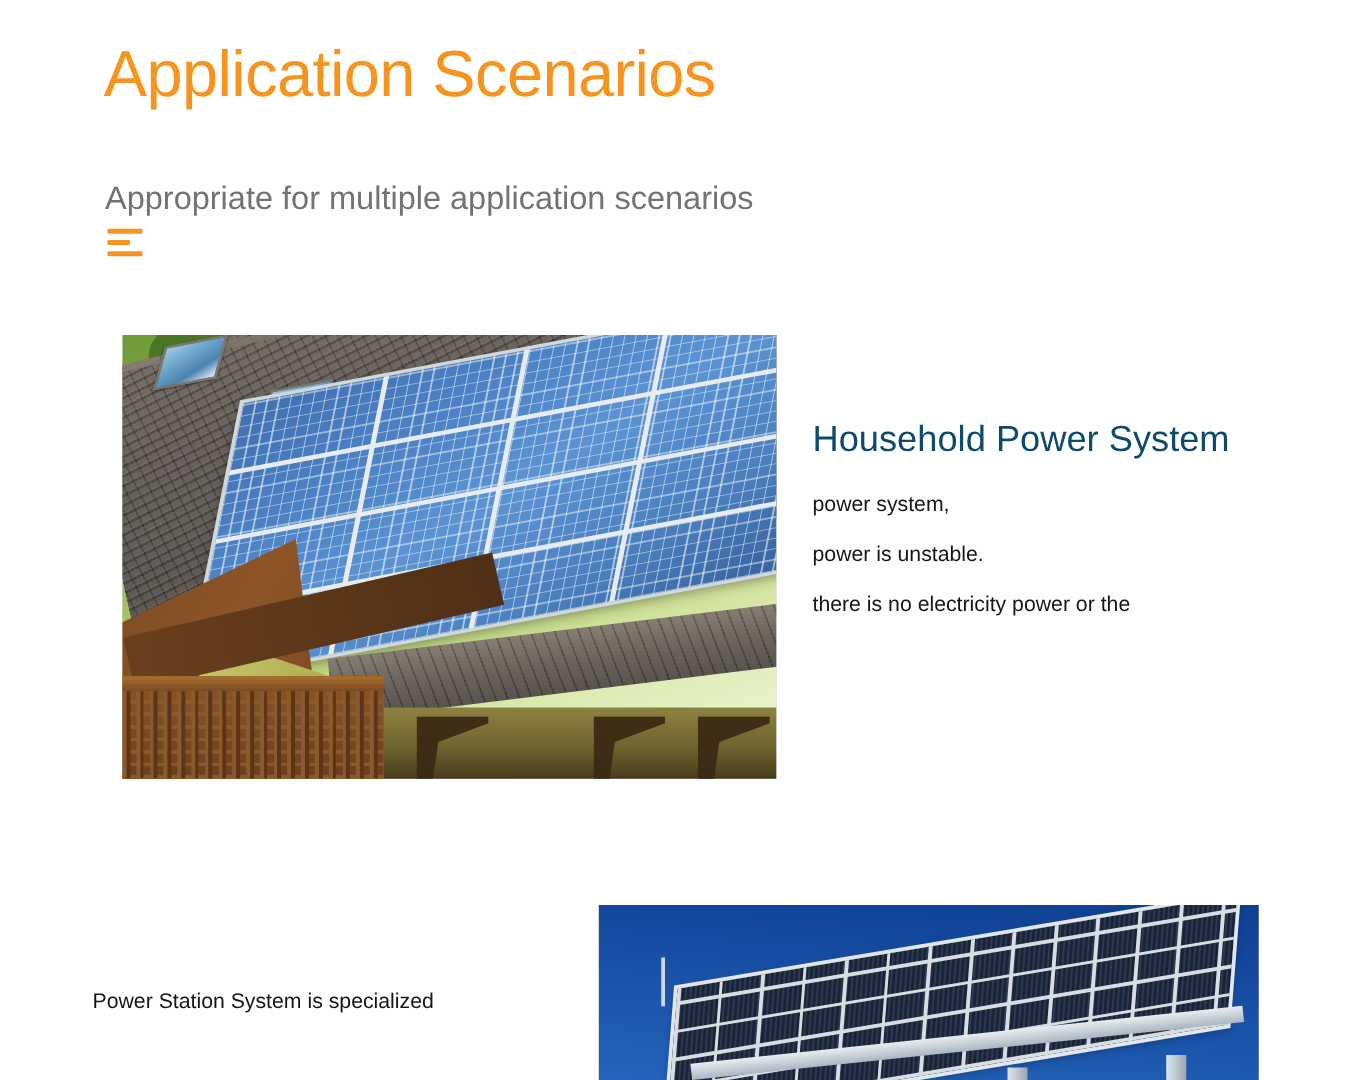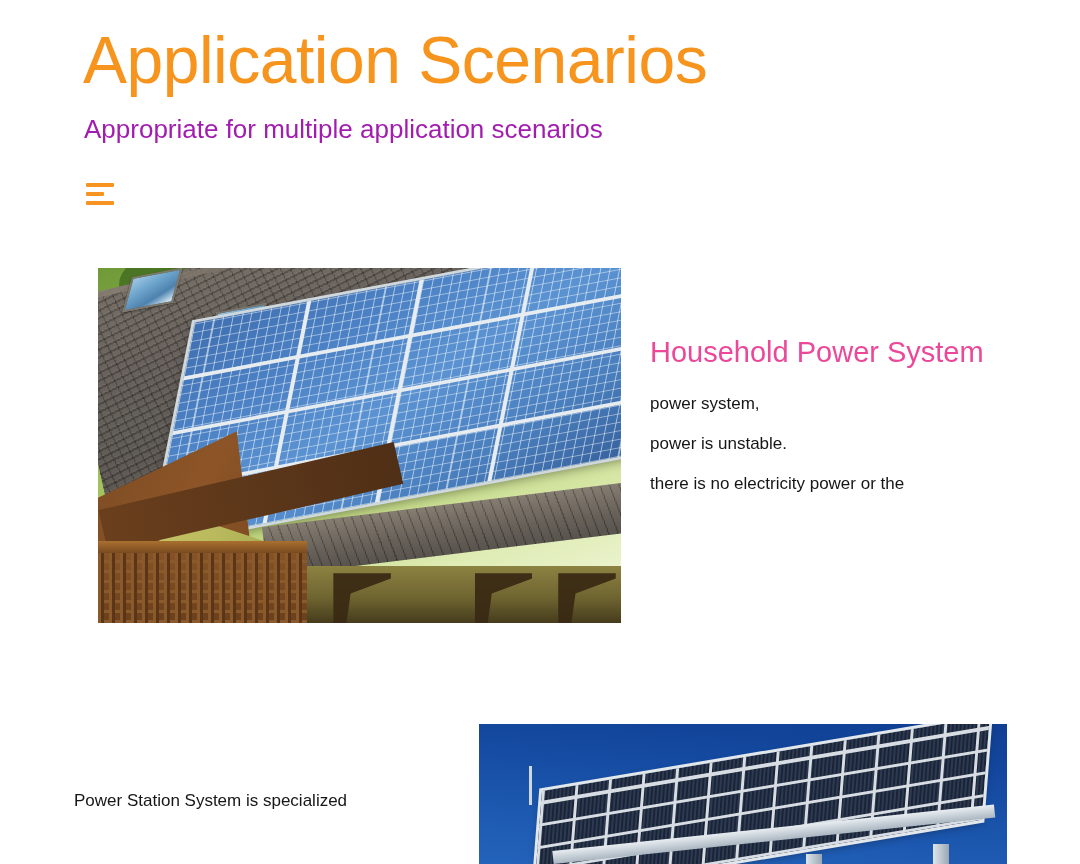--- a/index.html
+++ b/index.html
@@ -18,36 +18,36 @@
     width: 1080px;
     height: 864px;
     background: #ffffff;
   }
 
   
   .page-title {
     position: absolute;
     left: 83px;
     top: 24px;
-    font-size: 66px;
+    font-size: 52px;
     line-height: 72px;
     font-weight: 400;
     color: #F7941E;
     letter-spacing: -0.5px;
     white-space: nowrap;
   }
 
   .page-subtitle {
     position: absolute;
     left: 84px;
-    top: 112px;
+    top: 141px;
     font-size: 26px;
     line-height: 34px;
     font-weight: 400;
-    color: #a21caf;
+    color: #737373;
     white-space: nowrap;
   }
 
   
   .bar-decorator {
     position: absolute;
     left: 86px;
     top: 183px;
     width: 34px;
     height: 26px;
@@ -330,21 +330,21 @@
   .block-household-text {
     position: absolute;
     left: 650px;
     top: 332px;
     width: 400px;
   }
   .card-heading {
     font-size: 29px;
     line-height: 40px;
     font-weight: 400;
-    color: #ec4899;
+    color: #0c4a6e;
     white-space: nowrap;
   }
   .card-body {
     margin-top: 12px;
     font-size: 17px;
     line-height: 40px;
     color: #161616;
   }
   .card-body p { white-space: nowrap; }
 

